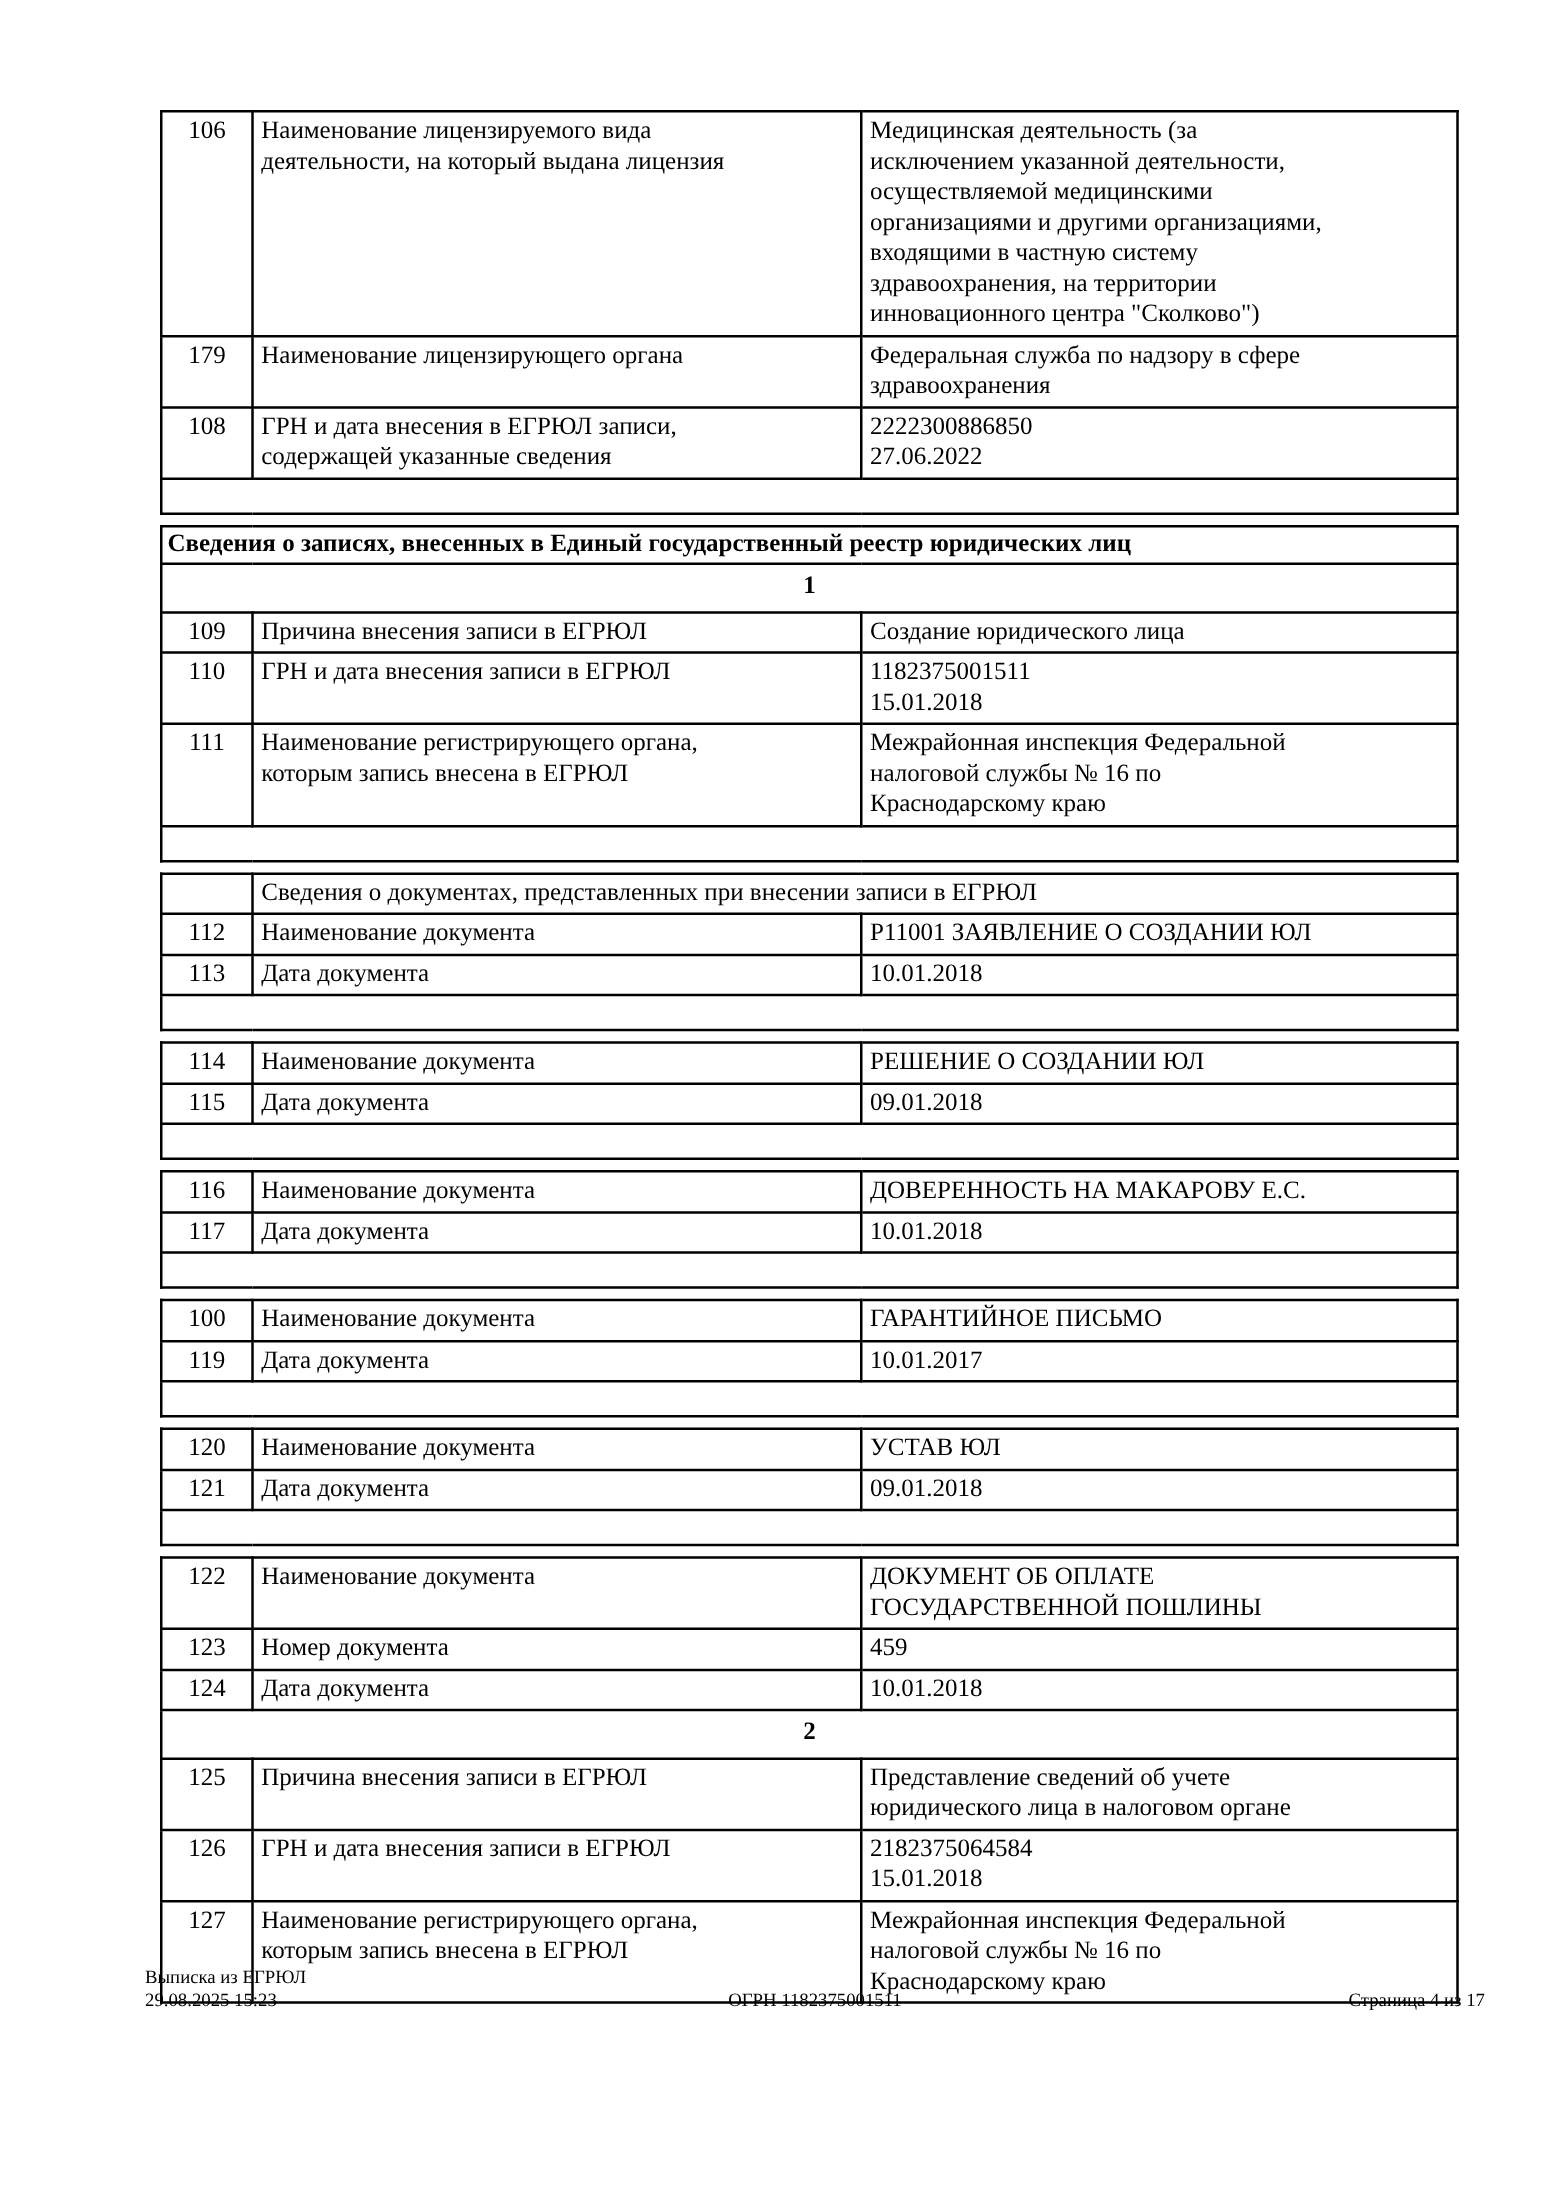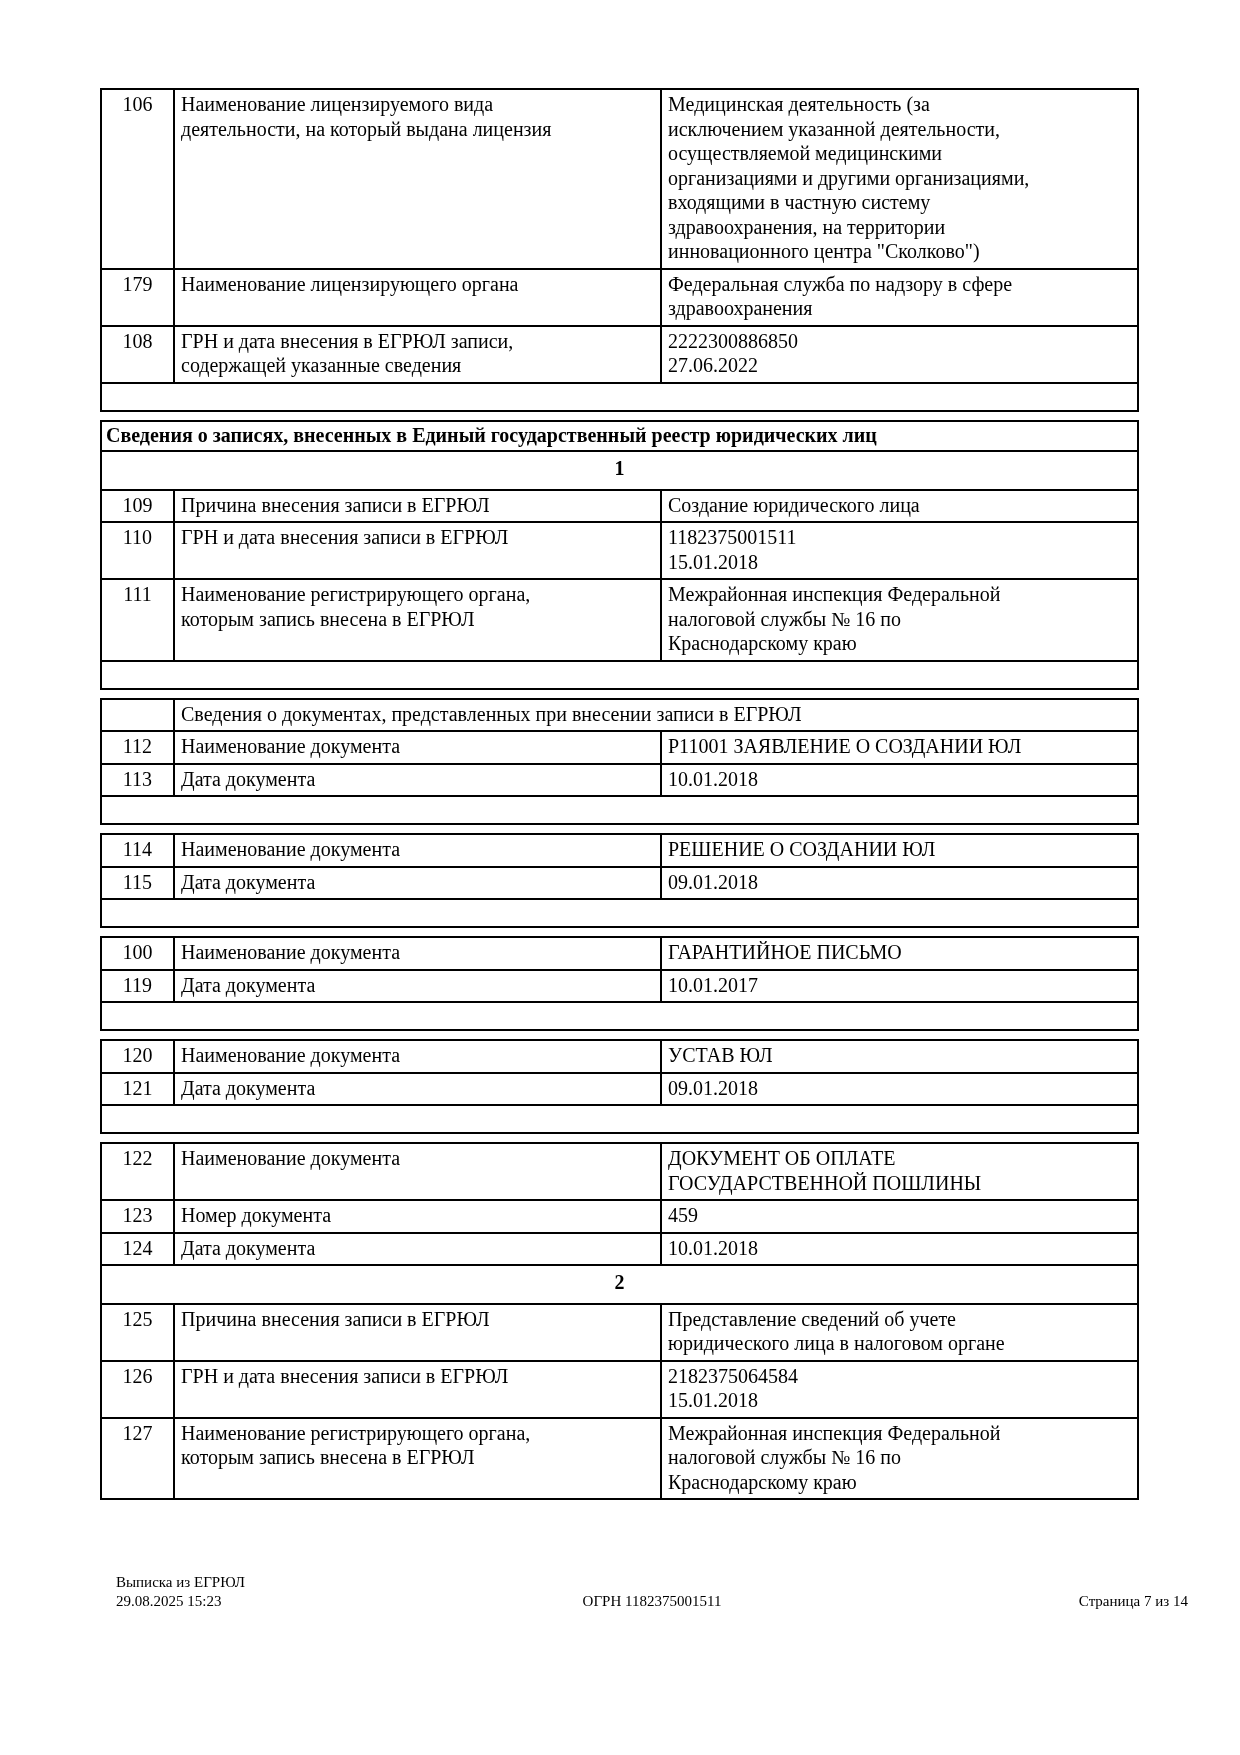--- a/index.html
+++ b/index.html
@@ -5,21 +5,21 @@
   html, body { margin: 0; padding: 0; }
   body {
     width: 1240px; height: 1755px;
     background: #ffffff;
     font-family: "Liberation Serif", "DejaVu Serif", serif;
     font-size: 20px; line-height: 24.5px;
     color: #000;
     position: relative;
     overflow: hidden;
   }
-  .content { position: absolute; left: 100px; top: 88px; width: 1037px; }
+  .content { position: absolute; left: 128px; top: 88px; width: 1037px; }
   table.doc {
     border-collapse: collapse;
     width: 100%;
     table-layout: fixed;
     margin-bottom: 8px;
   }
   table.doc td {
     border: 2px solid #000;
     vertical-align: top;
     padding: 2px 6px 4px 6px;
@@ -168,20 +168,42 @@
       <td class="num">115</td>
       <td class="label">Дата документа</td>
       <td class="value">09.01.2018</td>
     </tr>
     <tr class="spacer">
           <td colspan="3"></td>
         </tr>
   </tbody>
     </table>
 
+  <table class="doc">
+    <colgroup>
+        <col class="c-num">
+        <col class="c-label">
+        <col class="c-value">
+      </colgroup>
+    <tbody>
+        <tr>
+      <td class="num">116</td>
+      <td class="label">Наименование документа</td>
+      <td class="value">ДОВЕРЕННОСТЬ НА МАКАРОВУ Е.С.</td>
+    </tr>
+    <tr>
+      <td class="num">117</td>
+      <td class="label">Дата документа</td>
+      <td class="value">10.01.2018</td>
+    </tr>
+    <tr class="spacer">
+          <td colspan="3"></td>
+        </tr>
+  </tbody>
+    </table>
 
   <table class="doc">
     <colgroup>
         <col class="c-num">
         <col class="c-label">
         <col class="c-value">
       </colgroup>
     <tbody>
         <tr>
       <td class="num">100</td>
@@ -272,14 +294,14 @@
     </table>
 
 </div>
 
 <div class="footer">
   <div class="f-left">
     <div>Выписка из ЕГРЮЛ</div>
     <div>29.08.2025 15:23</div>
   </div>
   <div class="f-center">ОГРН 1182375001511</div>
-  <div class="f-right">Страница 7 из 14</div>
+  <div class="f-right">Страница 4 из 17</div>
 </div>
 
 </body></html>

